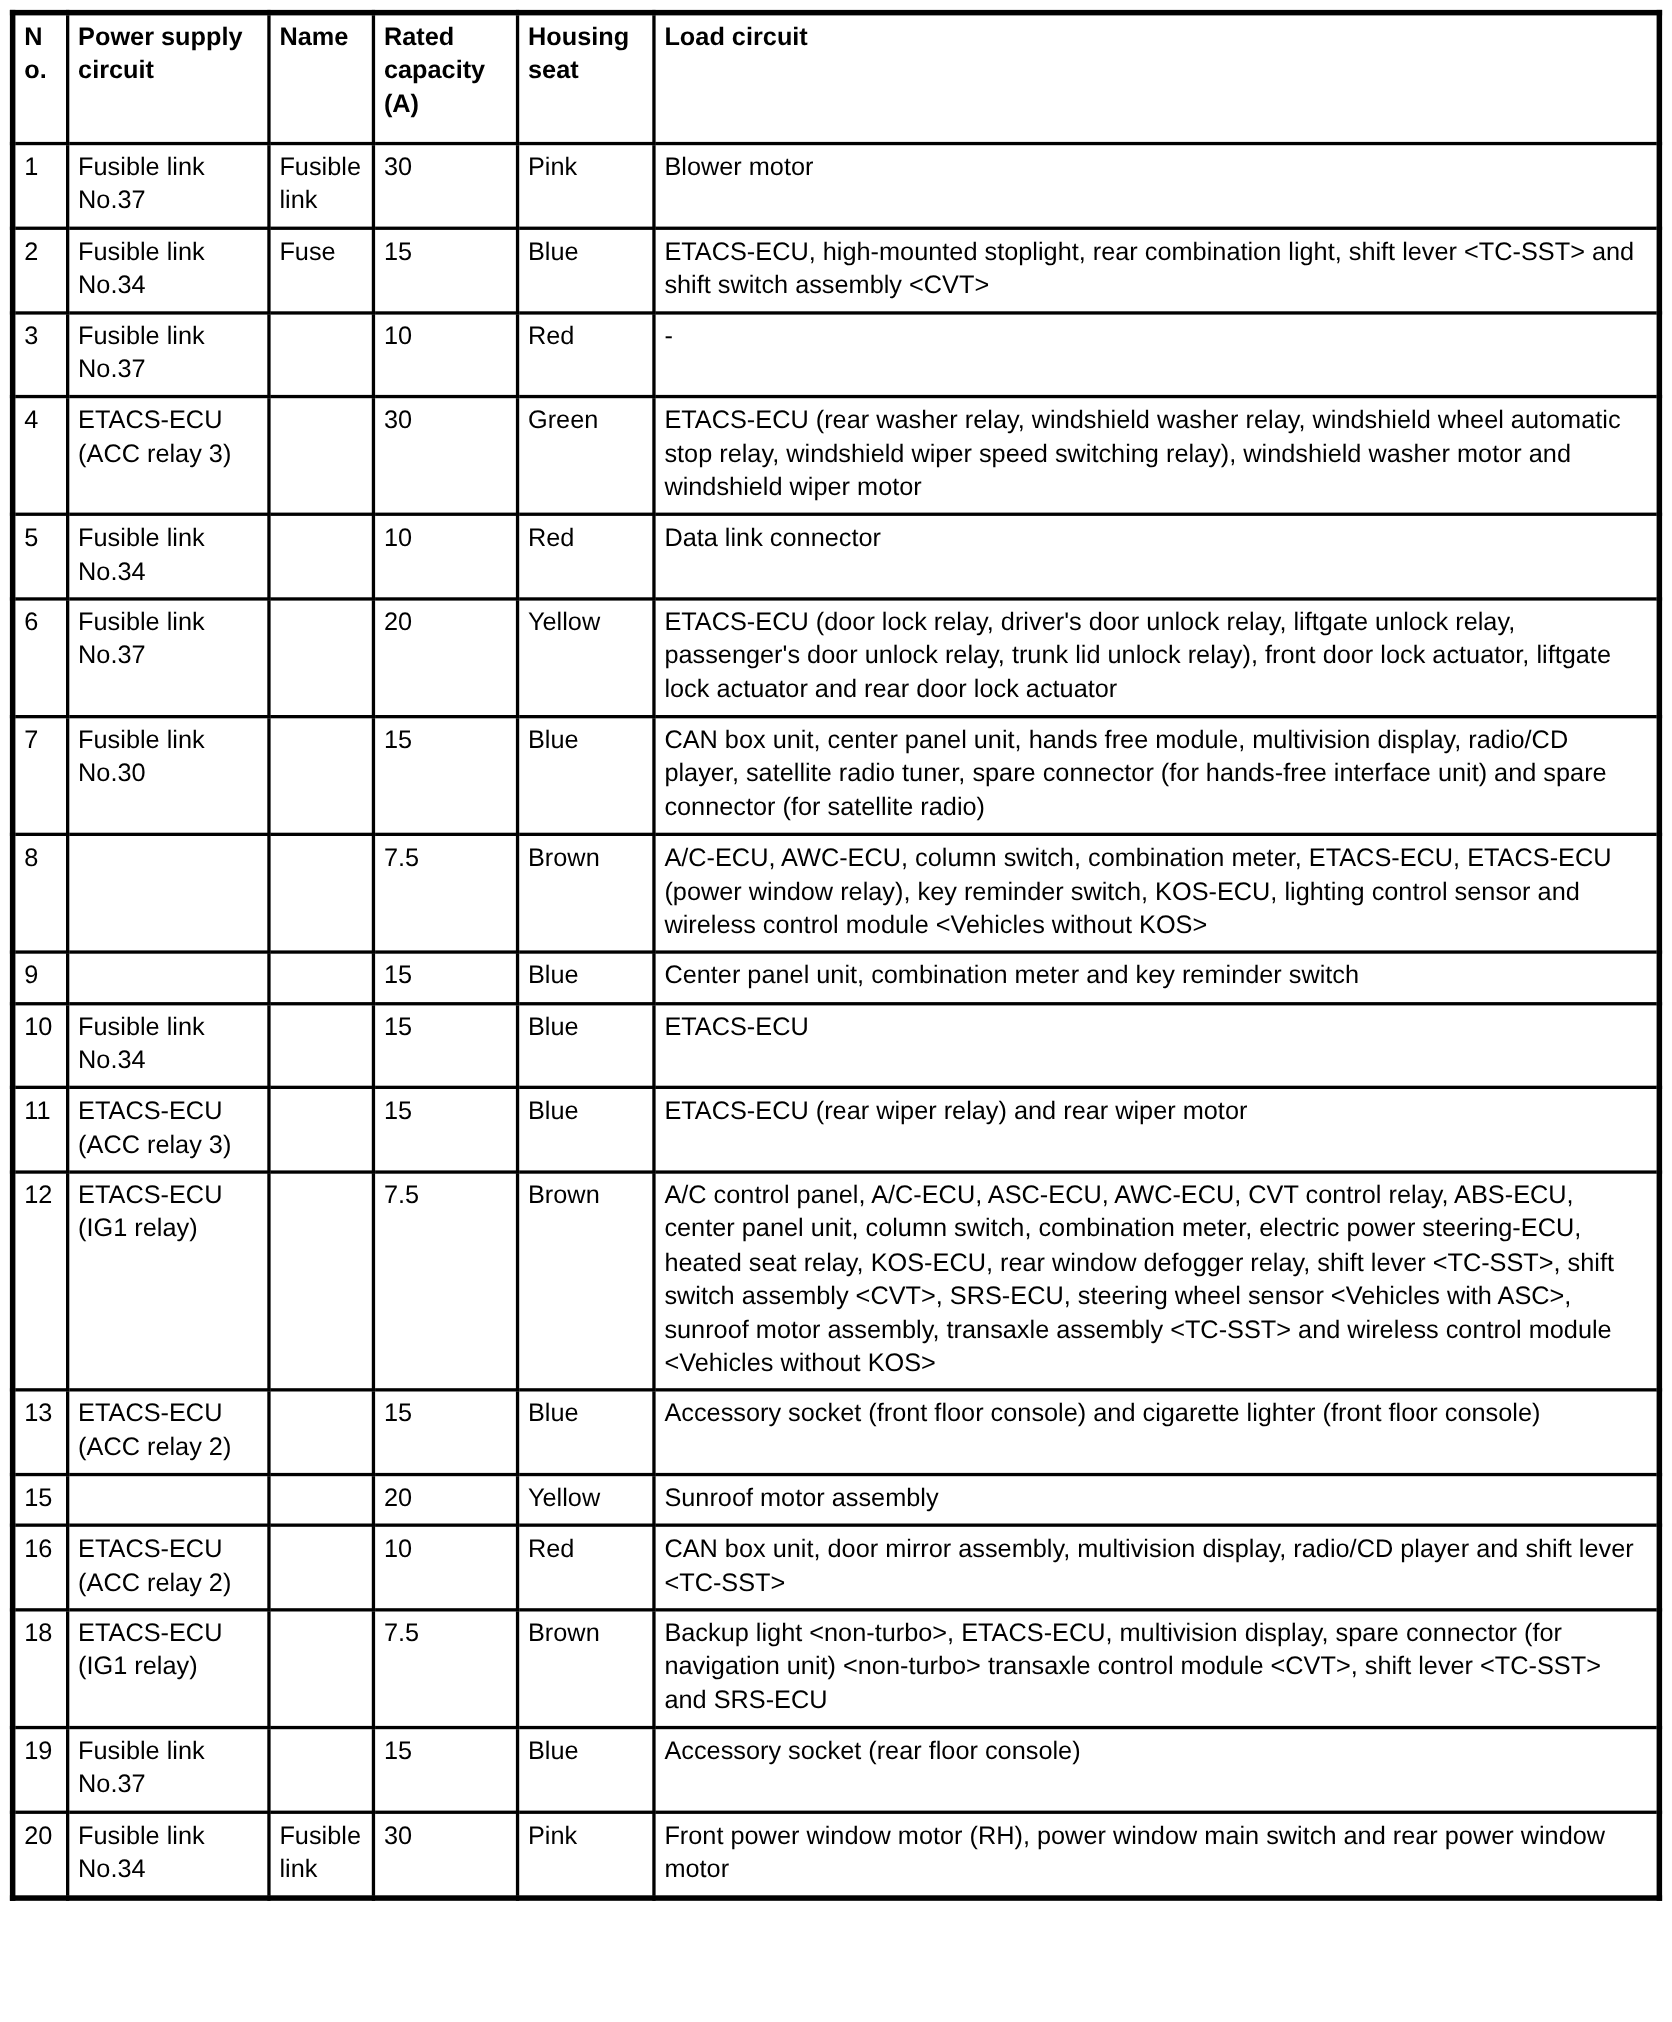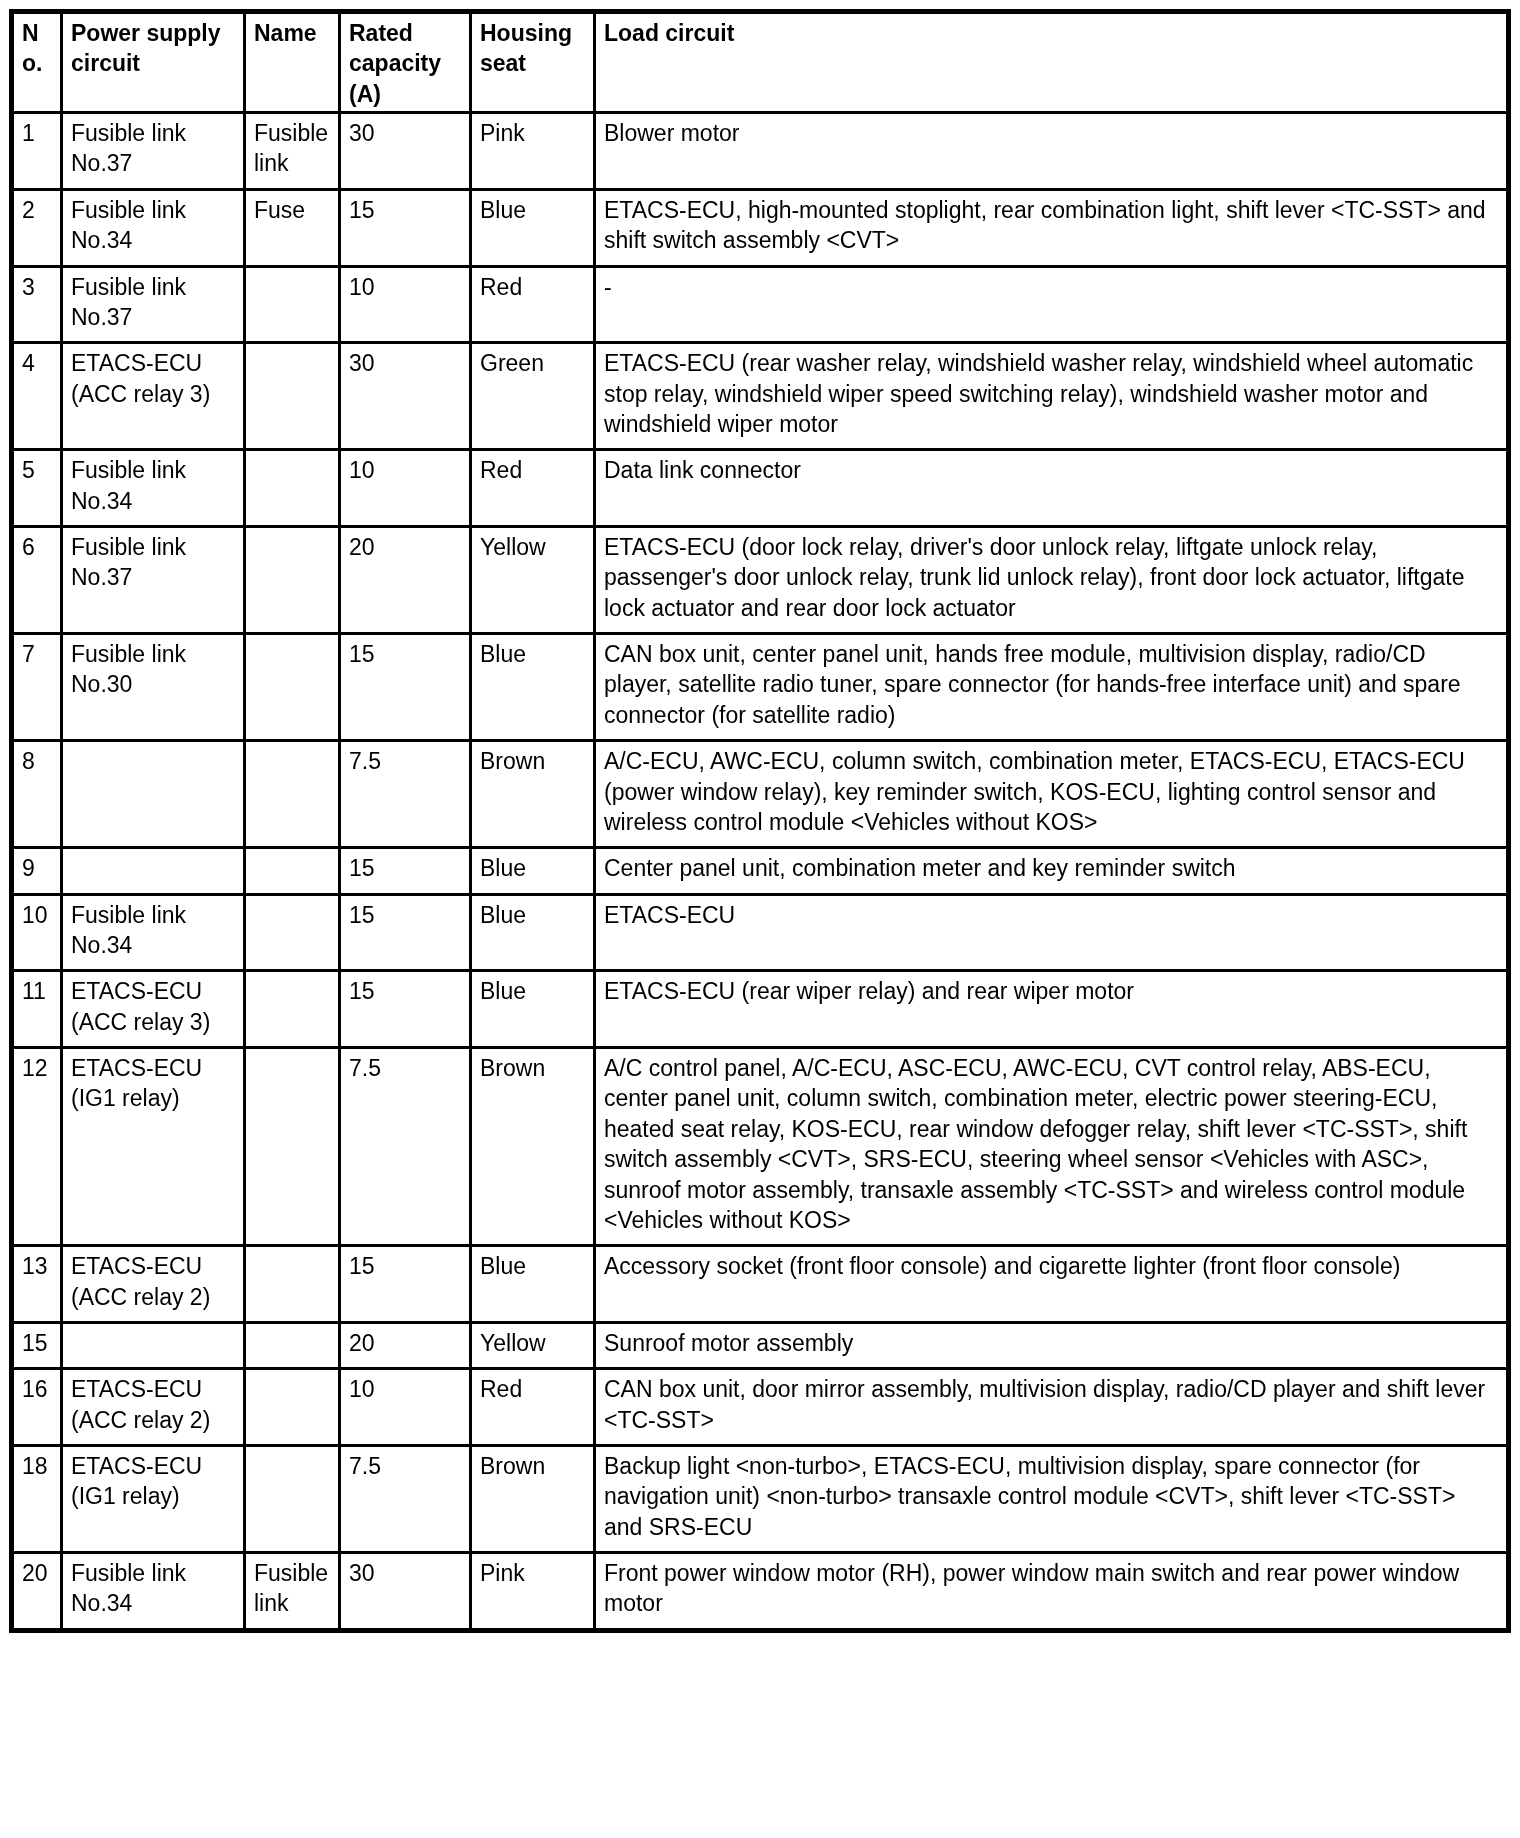--- a/index.html
+++ b/index.html
@@ -26,21 +26,21 @@
   table.fuse-table th,
   table.fuse-table td {
     border: 3px solid #000000;
     vertical-align: top;
     text-align: left;
     padding: 4px 9px 9px 8px;
     word-wrap: break-word;
   }
   table.fuse-table th {
     font-weight: bold;
-    padding-bottom: 2px;
+    padding-bottom: 20px;
   }
   col.c-no       { width: 50px;  }
   col.c-power    { width: 183px; }
   col.c-name     { width: 95px;  }
   col.c-capacity { width: 131px; }
   col.c-color    { width: 124px; }
   col.c-load     { width: auto;  }
 </style>
 </head>
 <body>
@@ -188,20 +188,28 @@
         </tr>
         <tr>
           <td>18</td>
           <td>ETACS-ECU (IG1 relay)</td>
           <td></td>
           <td>7.5</td>
           <td>Brown</td>
           <td>Backup light &lt;non-turbo&gt;, ETACS-ECU, multivision display, spare connector (for navigation unit) &lt;non-turbo&gt; transaxle control module &lt;CVT&gt;, shift lever &lt;TC-SST&gt; and SRS-ECU</td>
         </tr>
         <tr>
+          <td>19</td>
+          <td>Fusible link No.37</td>
+          <td></td>
+          <td>15</td>
+          <td>Blue</td>
+          <td>Accessory socket (rear floor console)</td>
+        </tr>
+        <tr>
           <td>20</td>
           <td>Fusible link No.34</td>
           <td>Fusible link</td>
           <td>30</td>
           <td>Pink</td>
           <td>Front power window motor (RH), power window main switch and rear power window motor</td>
         </tr>
       </tbody>
   </table>
 </div>

